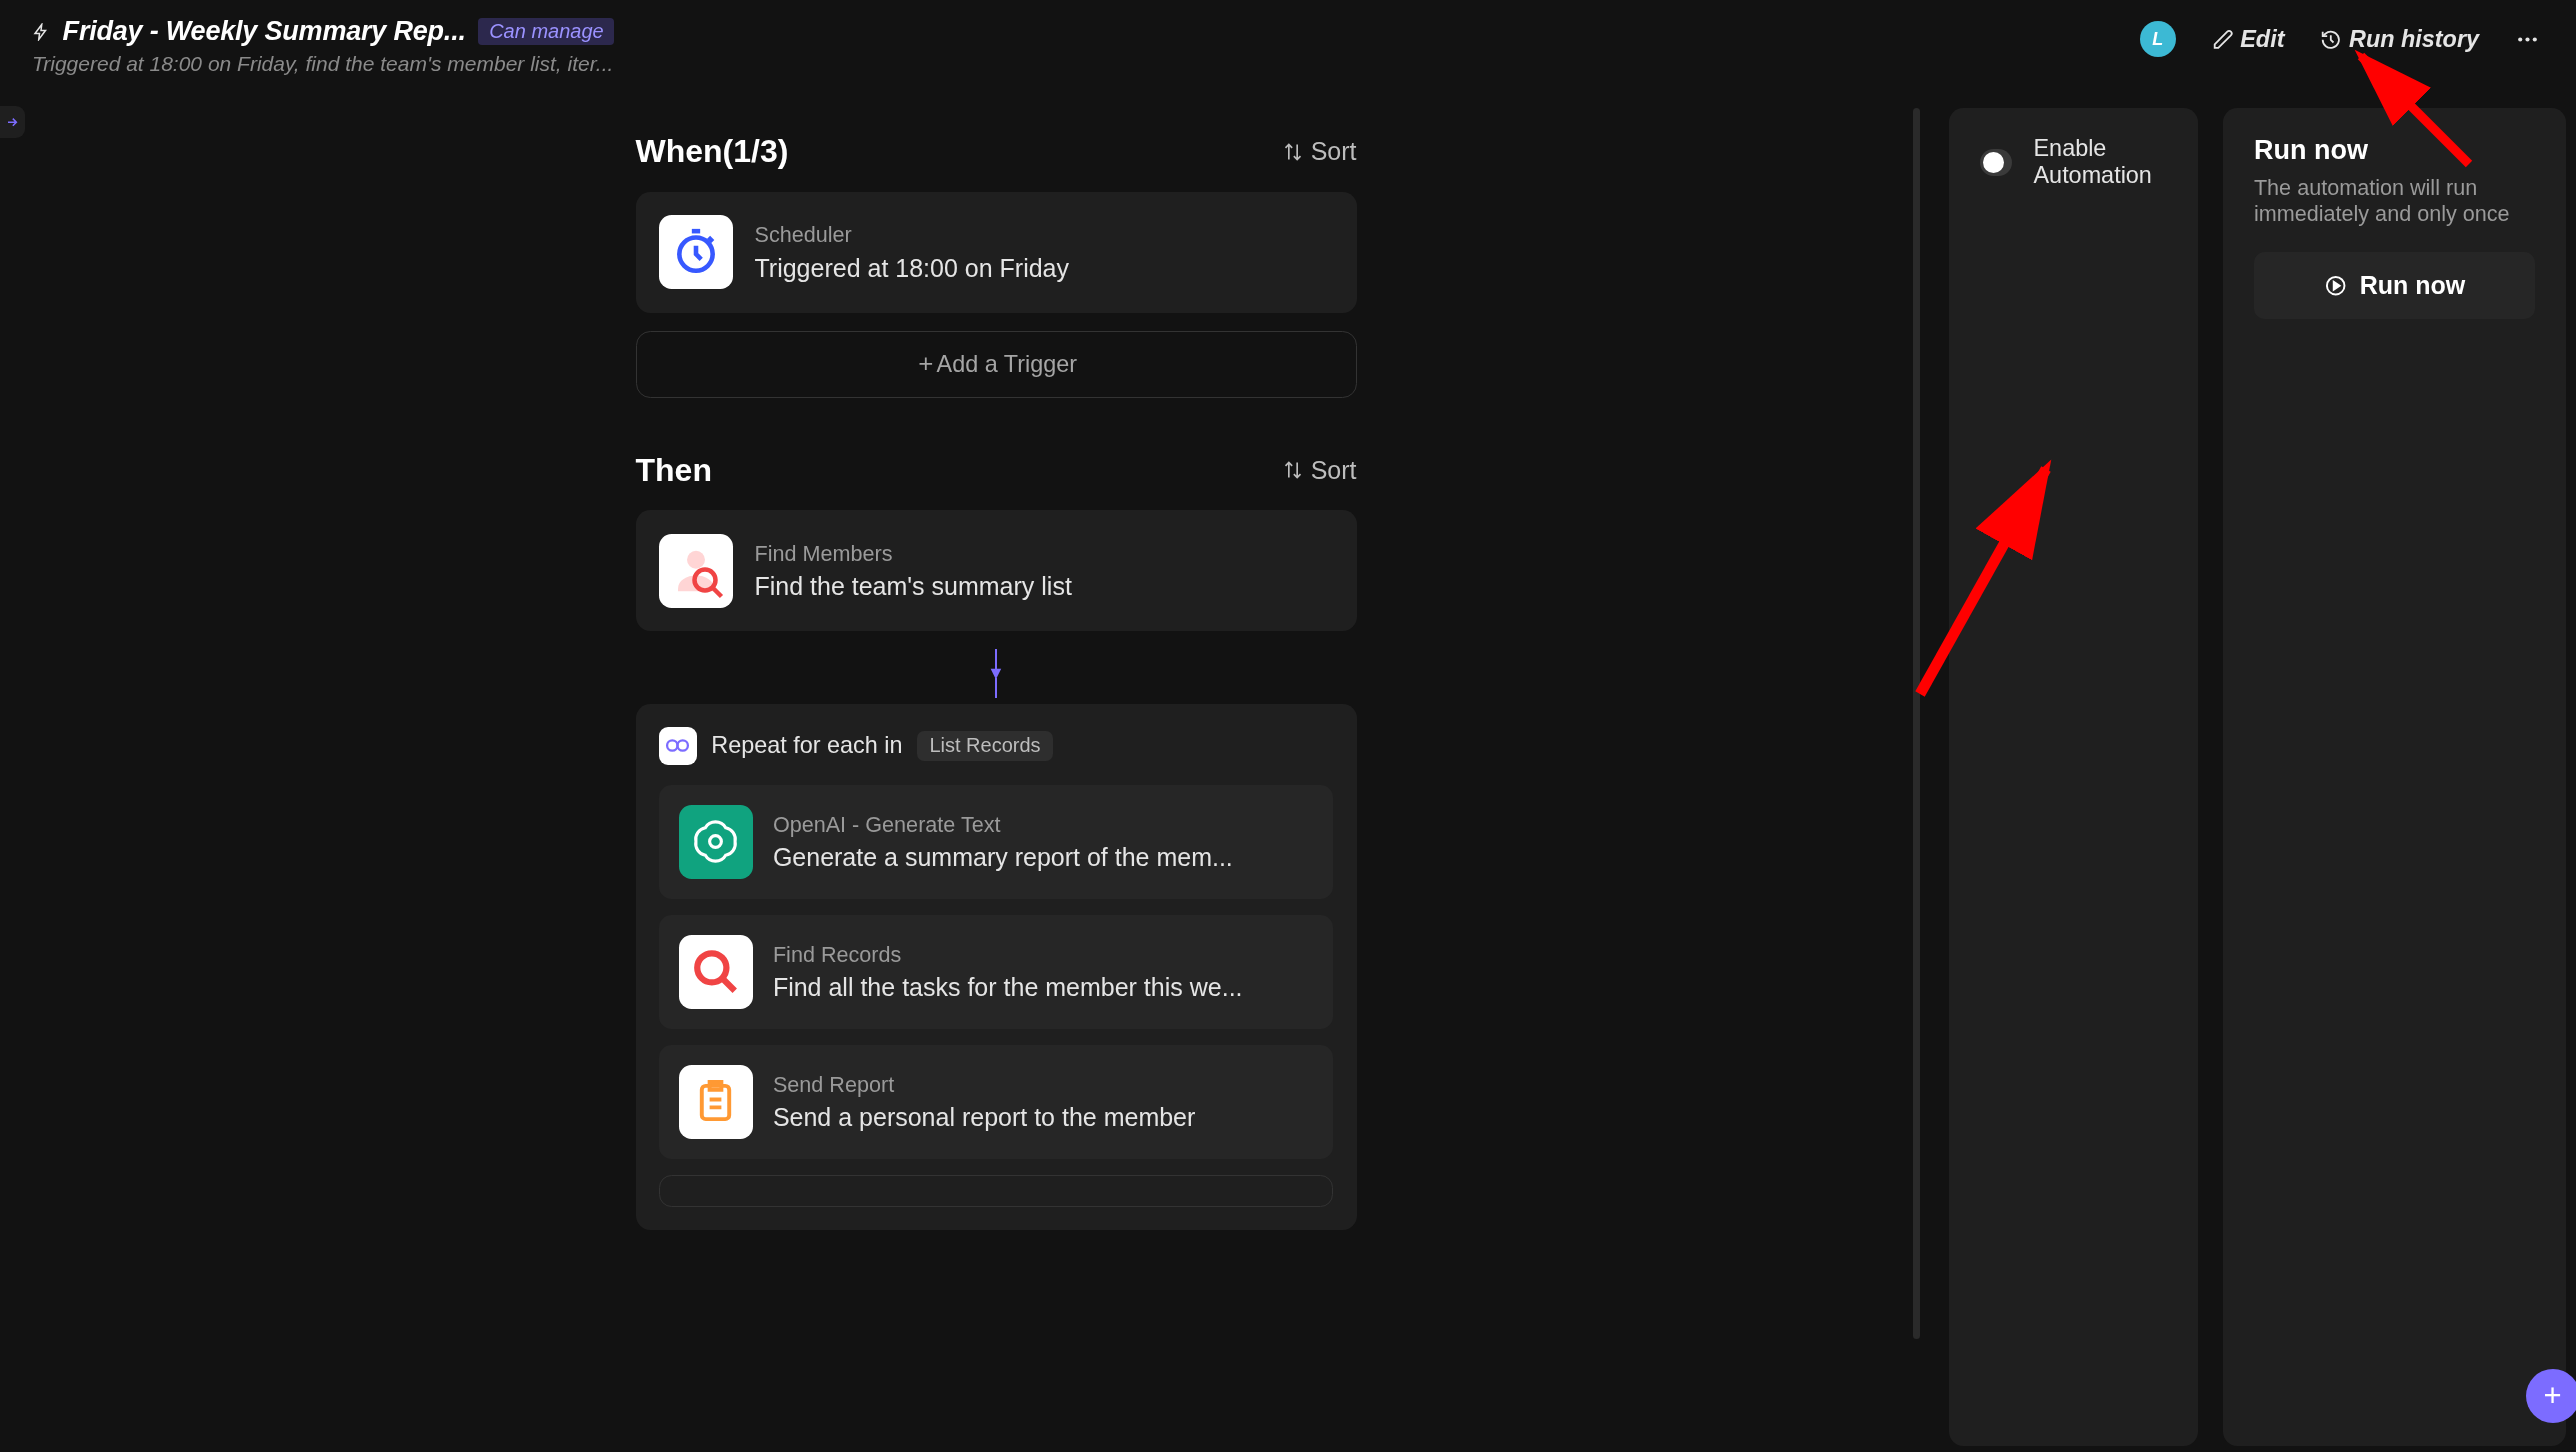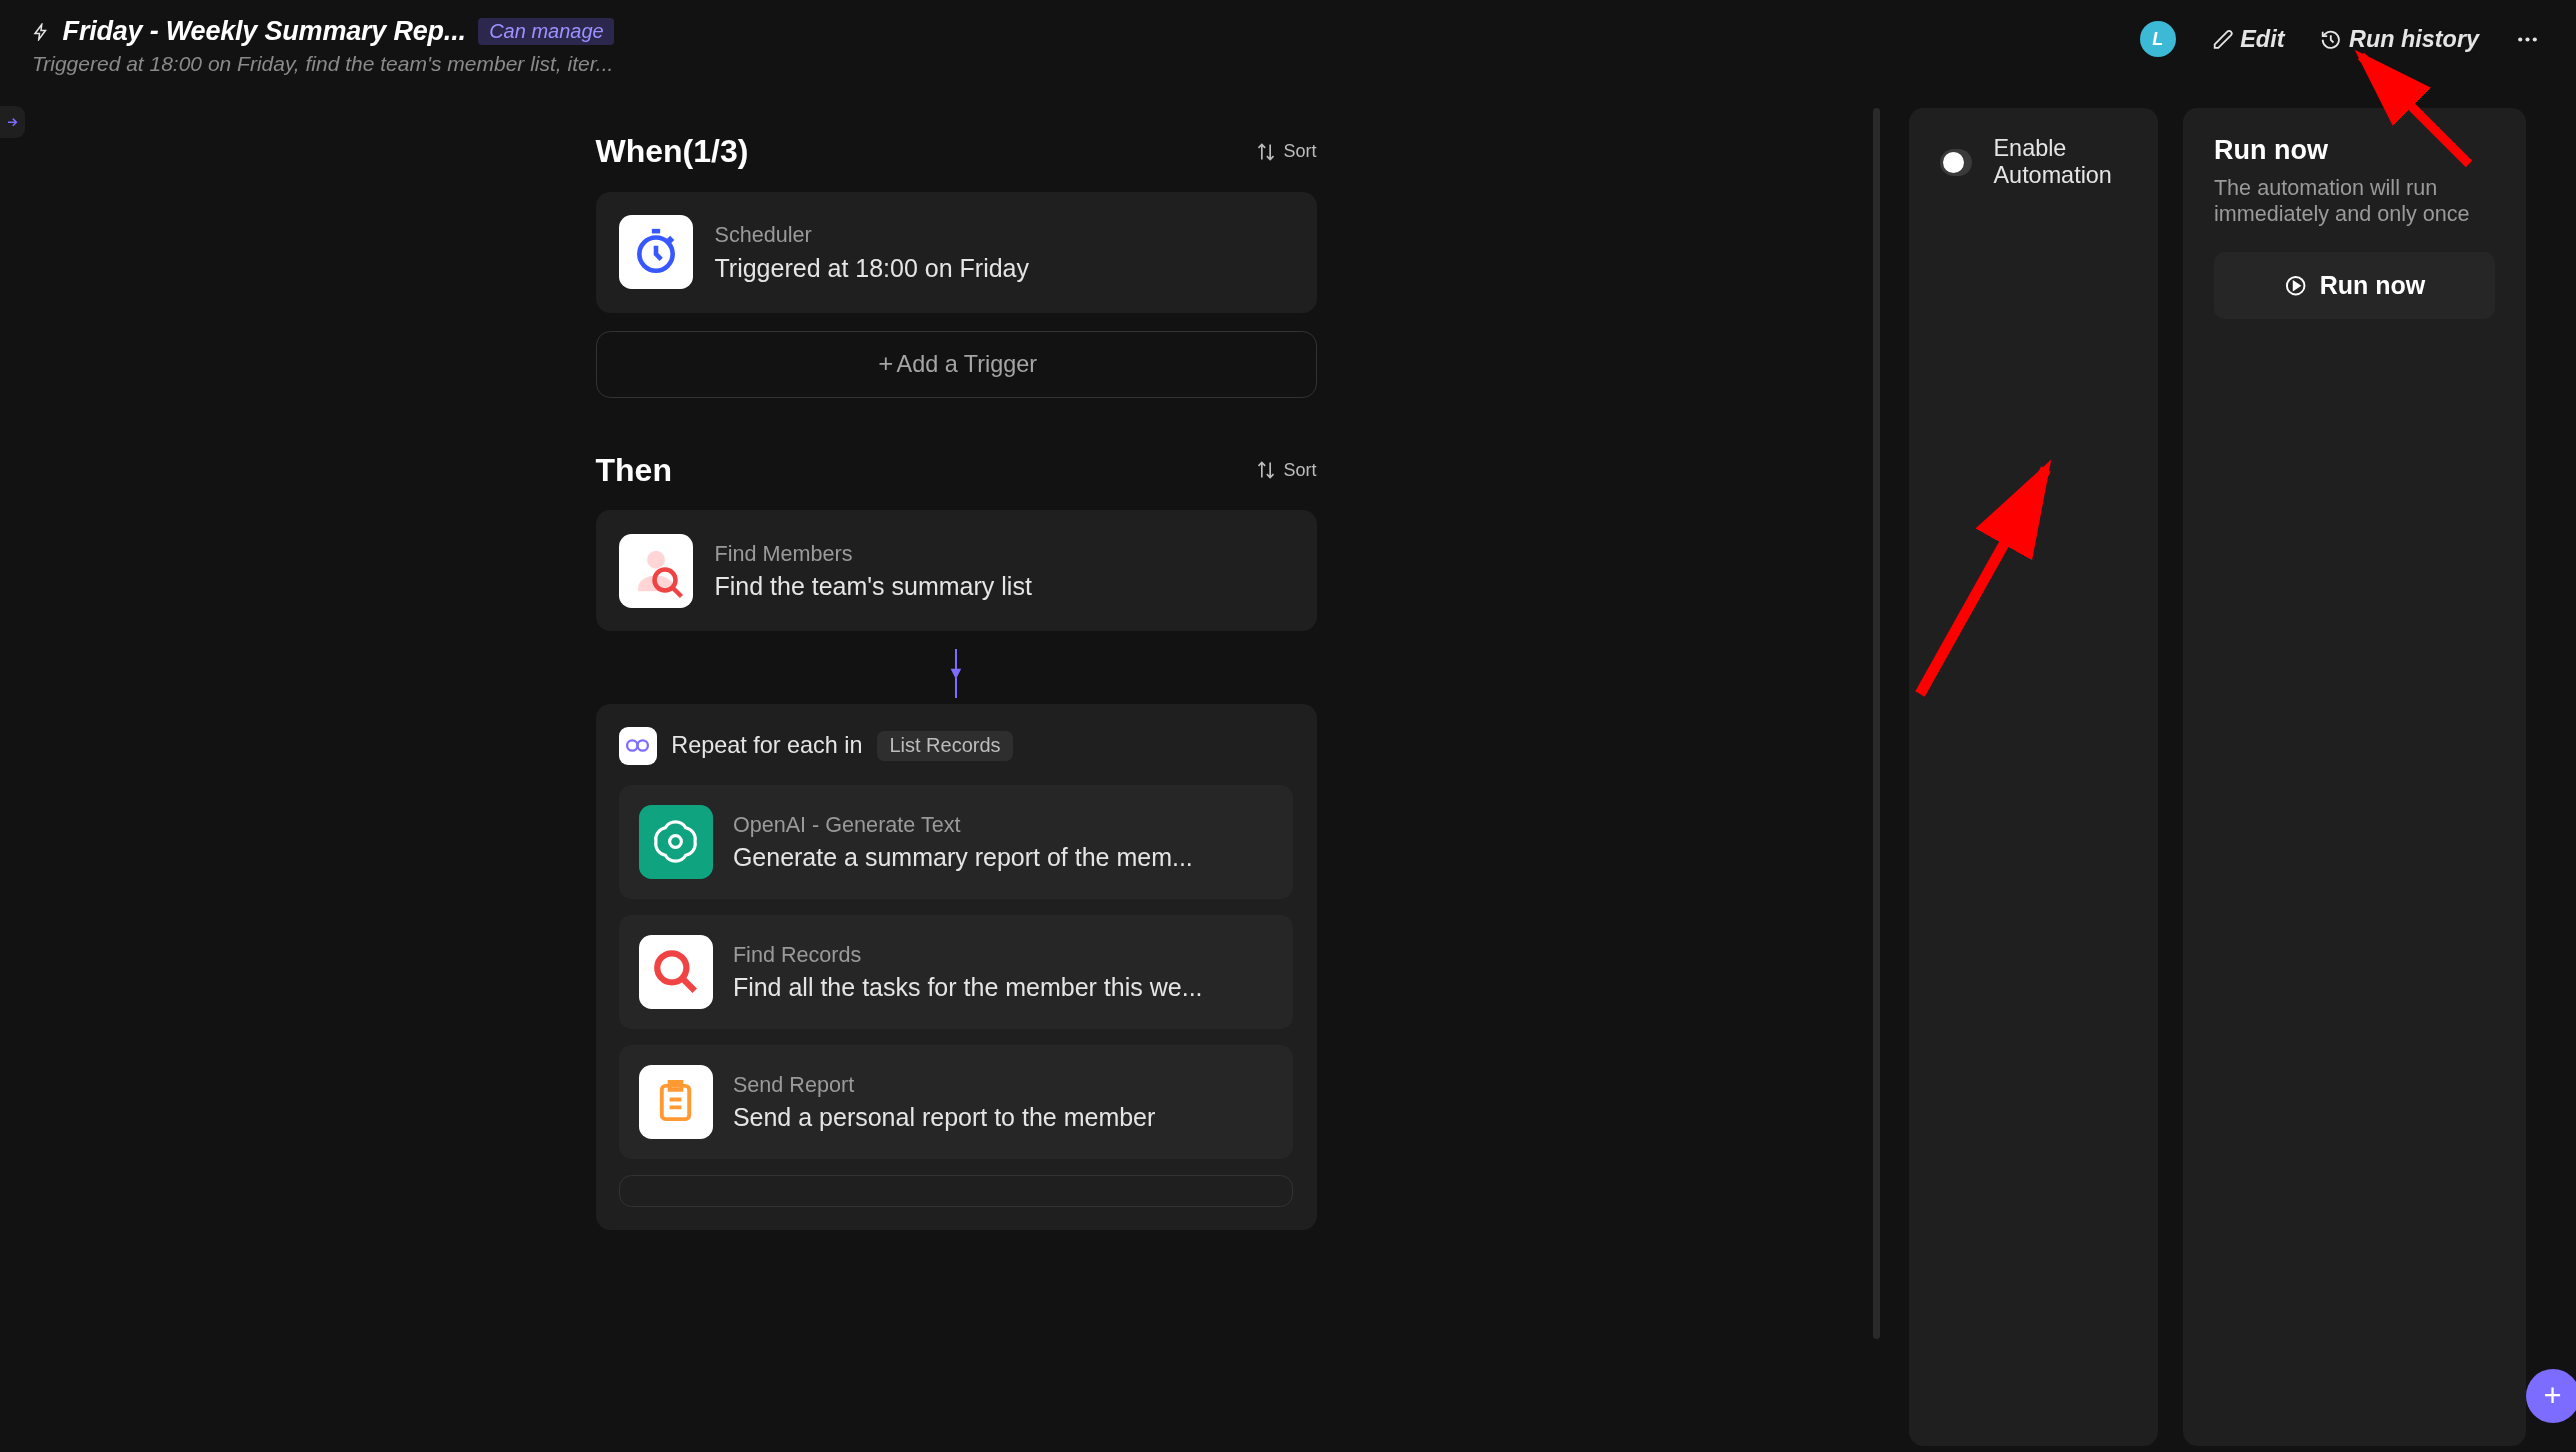--- a/index.html
+++ b/index.html
@@ -48,38 +48,39 @@
   position: absolute; left: 0; top: 106px;
   background: #1f1f1f; width: 25px; height: 32px;
   border-radius: 0 9px 9px 0;
   display: flex; align-items: center; justify-content: center;
 }
 .main-container {
   display: flex;
   padding: 32px 0 0 32px;
   gap: 29px;
   height: calc(100% - 83px);
+  margin-left: 40px;
 }
 .workflow-area {
   flex: 0 0 1848px;
   height: 100%;
   overflow-y: visible;
   display: flex;
   flex-direction: column;
   align-items: center;
   padding-top: 25px;
   position: relative;
 }
 .workflow-inner { width: 721px; }
 .section-head {
   display: flex; justify-content: space-between; align-items: center;
   margin-bottom: 21.6px;
 }
 .section-title { font-size: 32px; font-weight: 600; color: #fff; }
-.sort-btn { display: flex; align-items: center; gap: 7.2px; color: #bdbdbd; font-size: 18px; cursor: pointer; }
+.sort-btn { display: flex; align-items: center; gap: 7.2px; color: #bdbdbd; font-size: 25px; cursor: pointer; }
 .card {
   background: #1f1f1f;
   border-radius: 14.4px;
   padding: 23.4px;
   display: flex;
   align-items: center;
   gap: 21.6px;
   margin-bottom: 18px;
 }
 .card-icon {

